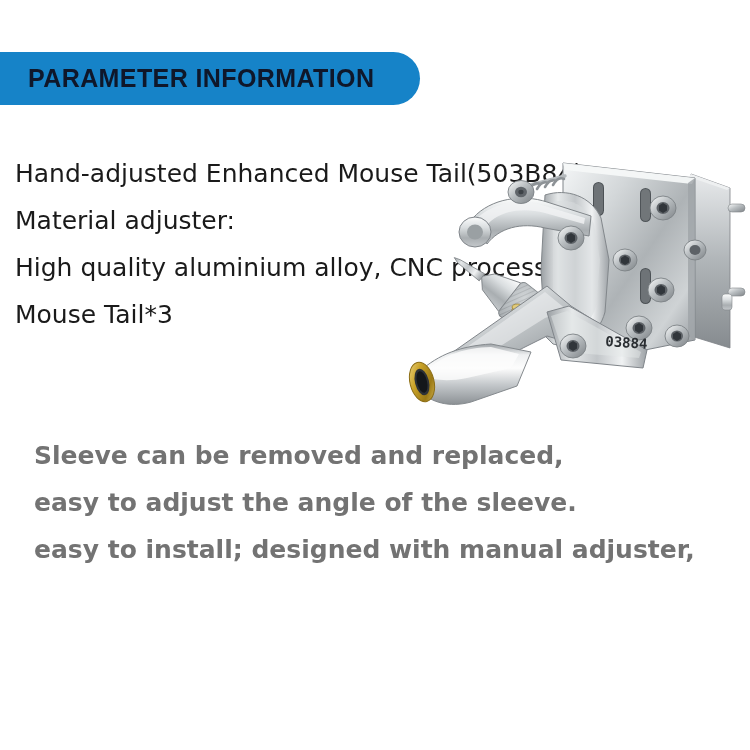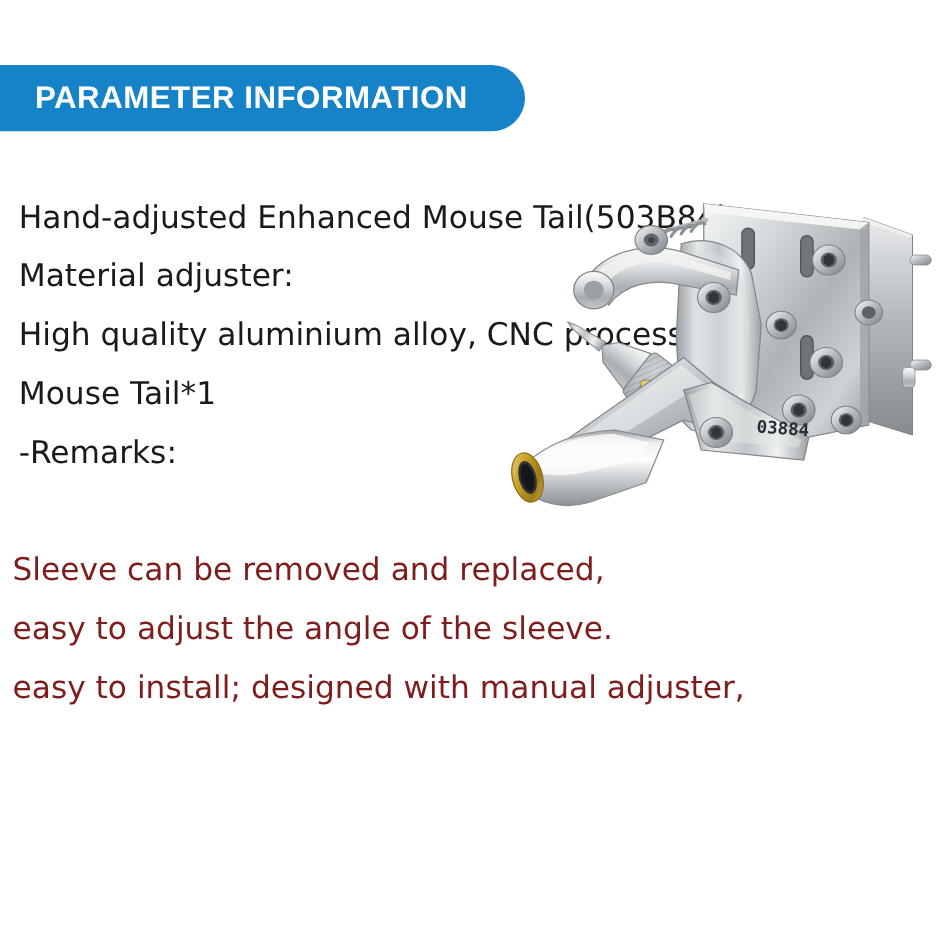--- a/index.html
+++ b/index.html
@@ -23,21 +23,21 @@
     top: 52px;
     width: 420px;
     height: 53px;
     background: #1683c8;
     border-top-right-radius: 27px;
     border-bottom-right-radius: 27px;
     display: flex;
     align-items: center;
   }
   #header-banner .banner-title {
-    color: #ffffff;
+    color: #0f172a;
     font-size: 25px;
     font-weight: bold;
     letter-spacing: 0.4px;
     padding-left: 28px;
     white-space: nowrap;
     font-family: "Liberation Sans", "DejaVu Sans", sans-serif;
   }
 
   
   .spec-list {
@@ -61,23 +61,24 @@
     left: 10px;
     top: 432px;
     width: 640px;
     margin: 0;
     padding: 0;
     list-style: none;
   }
   .remarks-list li {
     font-size: 25px;
     line-height: 47px;
-    color: #7f1d1d;
+    color: #737373;
     white-space: nowrap;
-    font-weight: 400;
+    font-weight: 700;
+    margin-left: 24px;
   }
 
   
   #product-photo {
     position: absolute;
     left: 395px;
     top: 140px;
     width: 355px;
     height: 290px;
   }
@@ -87,22 +88,21 @@
 <body>
 
 <div id="header-banner">
   <span class="banner-title">PARAMETER INFORMATION</span>
 </div>
 
 <ul class="spec-list">
   <li>Hand-adjusted Enhanced Mouse Tail(503B84)</li>
   <li>Material adjuster:</li>
   <li>High quality aluminium alloy, CNC process</li>
-  <li>Mouse Tail*1</li>
-  <li>-Remarks:</li>
+  <li>Mouse Tail*3</li>
 </ul>
 
 <ul class="remarks-list">
   <li>Sleeve can be removed and replaced,</li>
   <li>easy to adjust the angle of the sleeve.</li>
   <li>easy to install; designed with manual adjuster,</li>
 </ul>
 
 <div id="product-photo">
 <svg viewBox="0 0 355 290" width="355" height="290">

